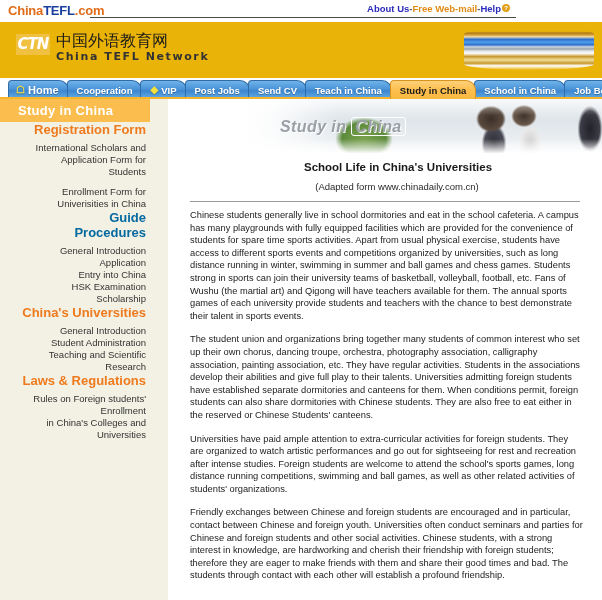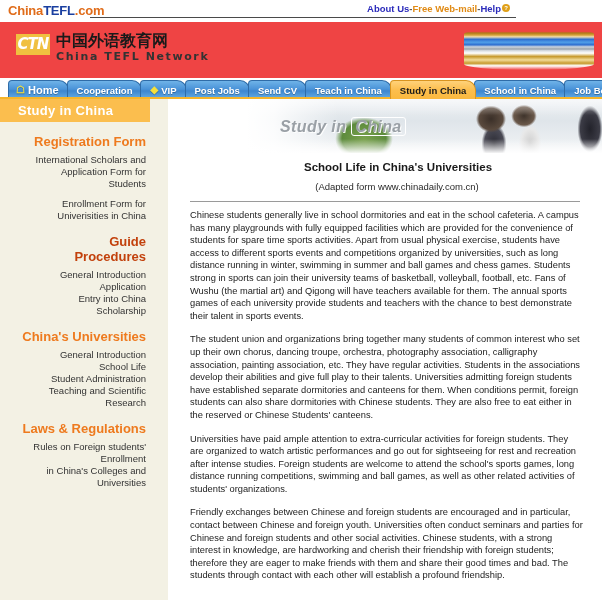--- a/index.html
+++ b/index.html
@@ -57,21 +57,21 @@
     left: 90px; right: 0; top: 17px;
     height: 1px;
     background: #4a4a4a;
   }
 
   
   .logoband {
     position: relative;
     height: 56px;
     width: 602px;
-    background: #ef4444;
+    background: #eab308;
   }
   .logo {
     position: absolute;
     left: 16px; top: 10px;
     display: flex;
     align-items: flex-start;
   }
   .logo-mark {
     width: 34px; height: 21px;
     background: #f0c040;
@@ -82,21 +82,21 @@
     letter-spacing: -1px;
     text-align: center;
     line-height: 21px;
     margin-right: 6px;
     margin-top: 2px;
     font-family: "DejaVu Sans", sans-serif;
   }
   .logo-cn {
     color: #1a1a1a;
     font-size: 16px;
-    font-weight: bold;
+    font-weight: normal;
     line-height: 17px;
     letter-spacing: 0px;
     font-family: "DejaVu Sans", sans-serif;
   }
   .logo-en {
     color: #333;
     font-size: 11px;
     font-weight: bold;
     letter-spacing: 1.6px;
     margin-top: 1px;
@@ -200,24 +200,23 @@
     line-height: 23px;
     padding-left: 18px;
     letter-spacing: 0.3px;
   }
   .side-head {
     color: #ee7a1e;
     font-size: 13px;
     font-weight: bold;
     text-align: right;
     padding-right: 22px;
-    margin-top: 12px;
     line-height: 15px;
   }
-  .side-head.red { color: #c2410c; }
+  .side-head.red { color: #0369a1; }
   .side-links {
     text-align: right;
     padding-right: 22px;
     margin-top: 5px;
   }
   .side-link {
     display: block;
     color: #333333;
     font-size: 9.5px;
     line-height: 12px;
@@ -386,27 +385,27 @@
       <a class="side-link gap" href="#">Enrollment Form for</a>
       <a class="side-link" href="#">Univerisities in China</a>
     </div>
 
     <div class="side-head red">Guide</div>
     <div class="side-head red" style="margin-top:0">Procedures</div>
     <div class="side-links">
       <a class="side-link" href="#">General Introduction</a>
       <a class="side-link" href="#">Application</a>
       <a class="side-link" href="#">Entry into China</a>
+      <a class="side-link" href="#">HSK Examination</a>
       <a class="side-link" href="#">Scholarship</a>
     </div>
 
     <div class="side-head">China's Universities</div>
     <div class="side-links">
       <a class="side-link" href="#">General Introduction</a>
-      <a class="side-link" href="#">School Life</a>
       <a class="side-link" href="#">Student Administration</a>
       <a class="side-link" href="#">Teaching and Scientific</a>
       <a class="side-link" href="#">Research</a>
     </div>
 
     <div class="side-head">Laws &amp; Regulations</div>
     <div class="side-links">
       <a class="side-link" href="#">Rules on Foreign students'</a>
       <a class="side-link" href="#">Enrollment</a>
       <a class="side-link" href="#">in China's Colleges and</a>

